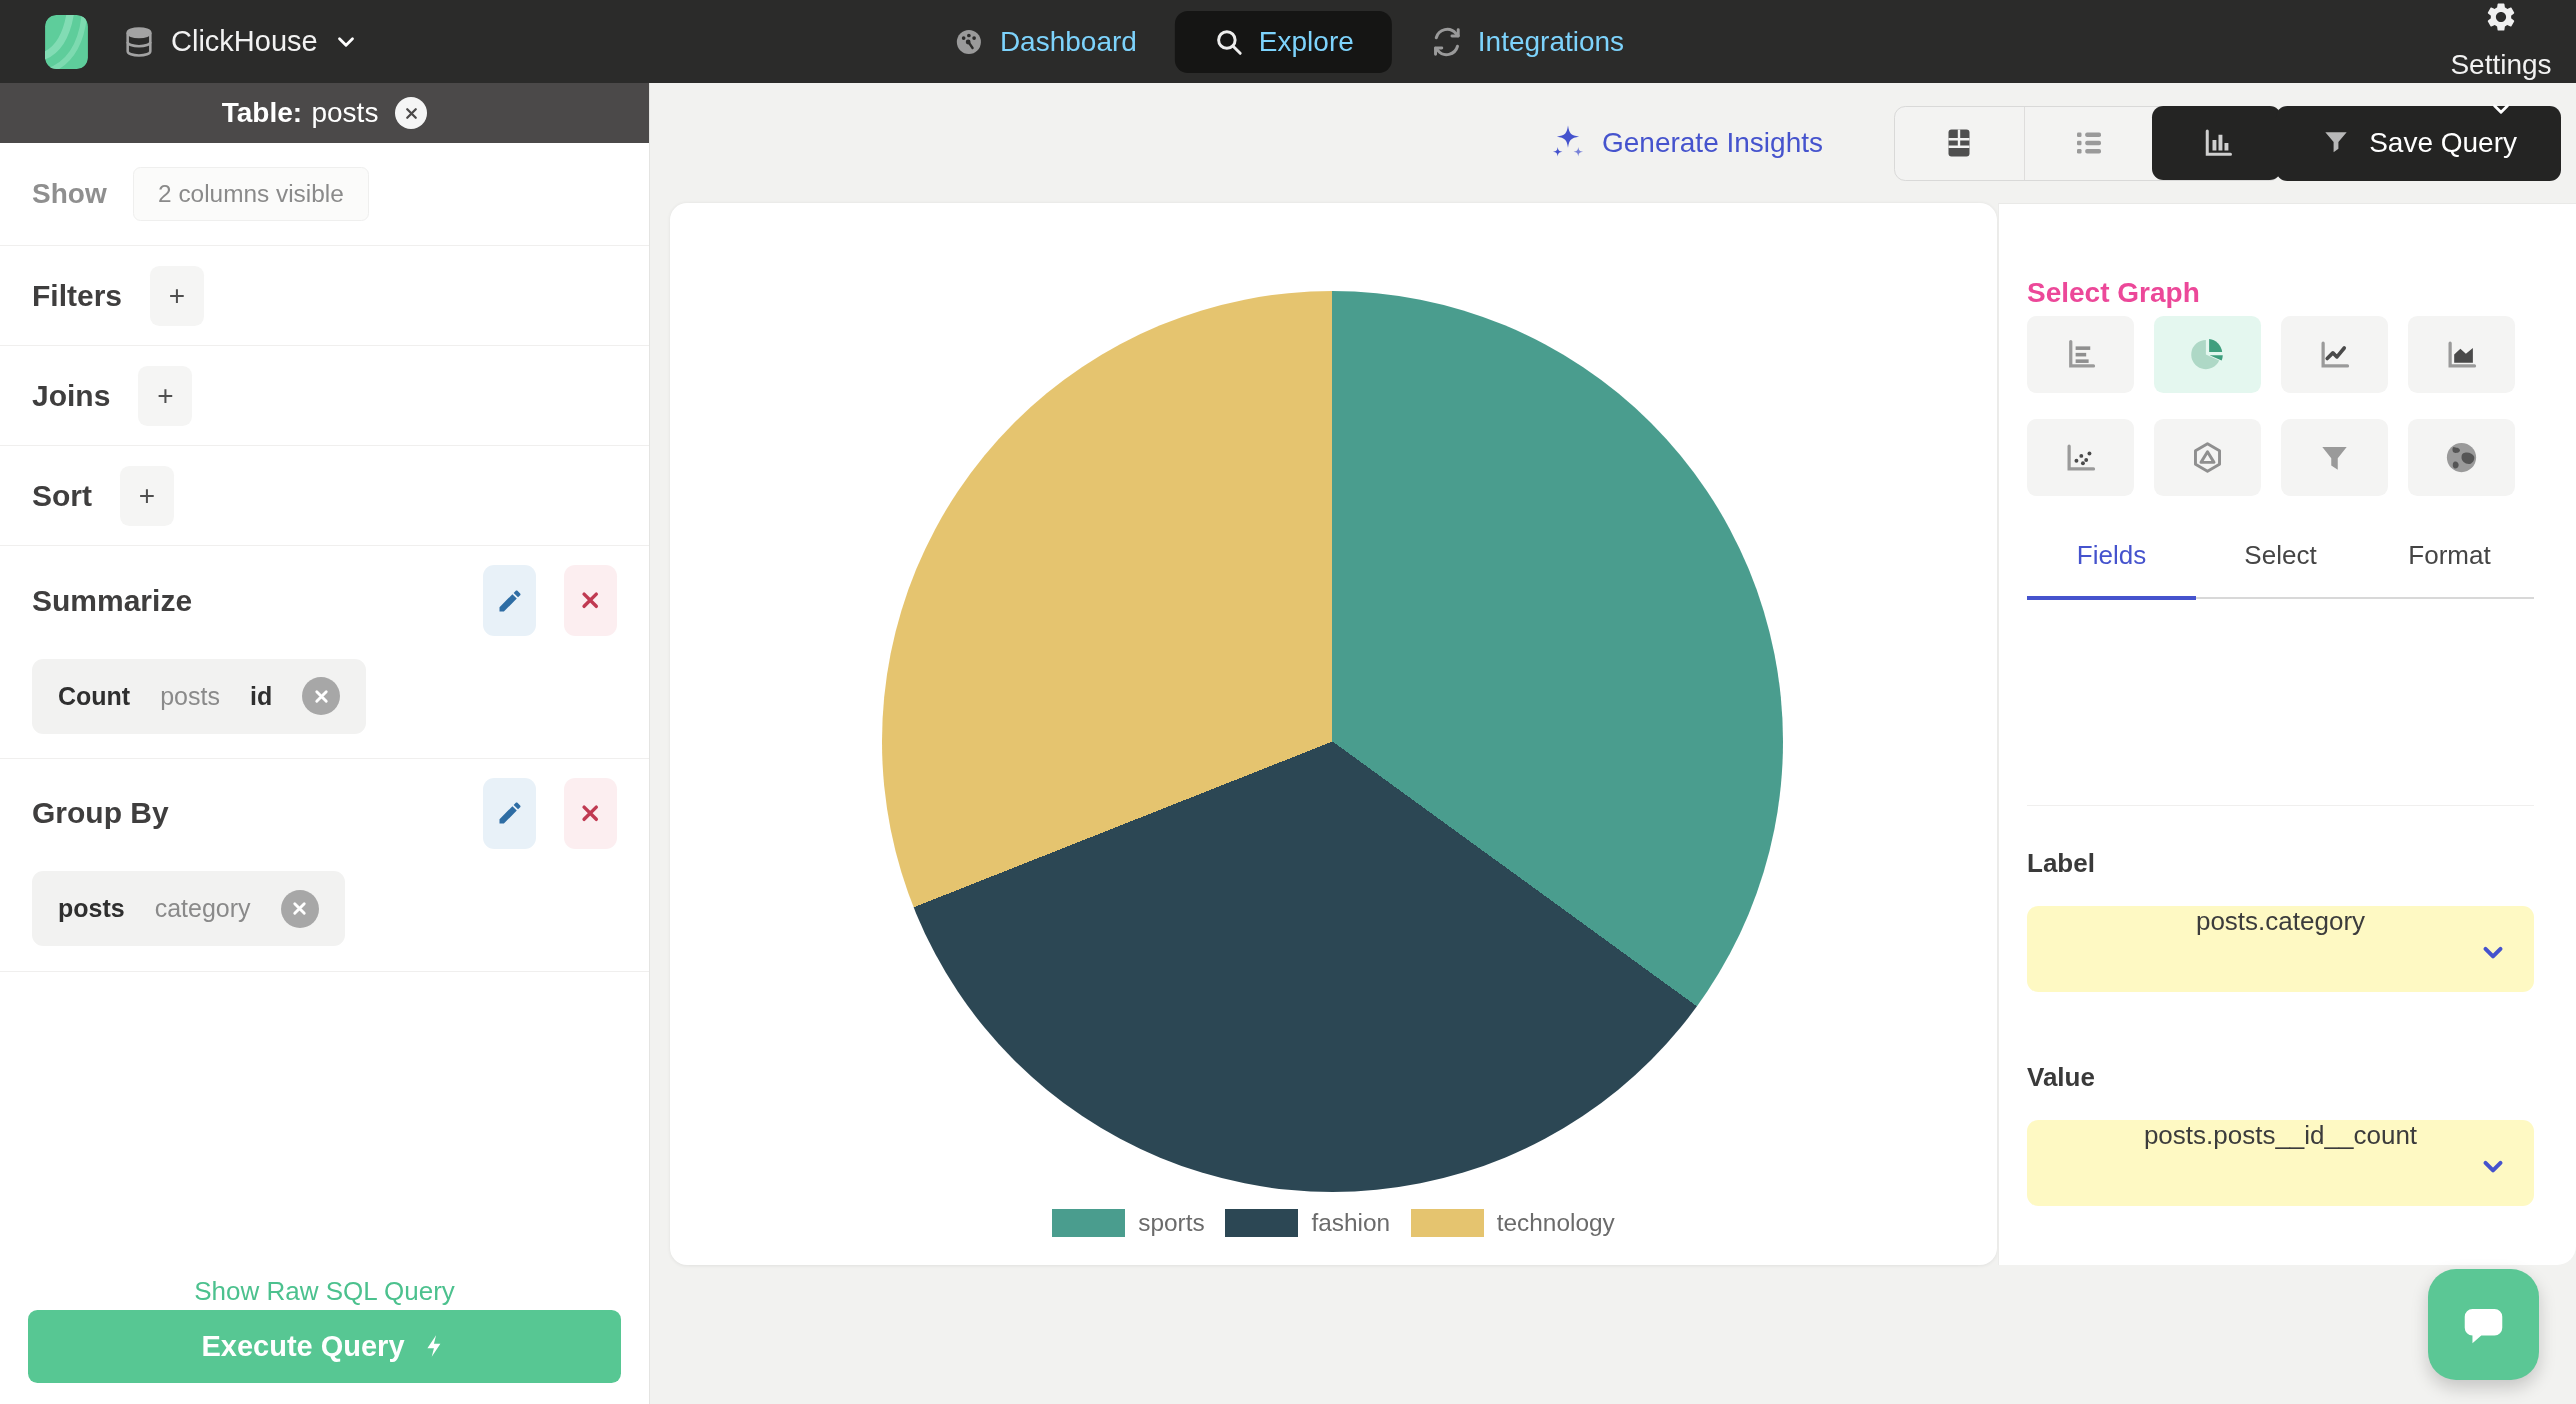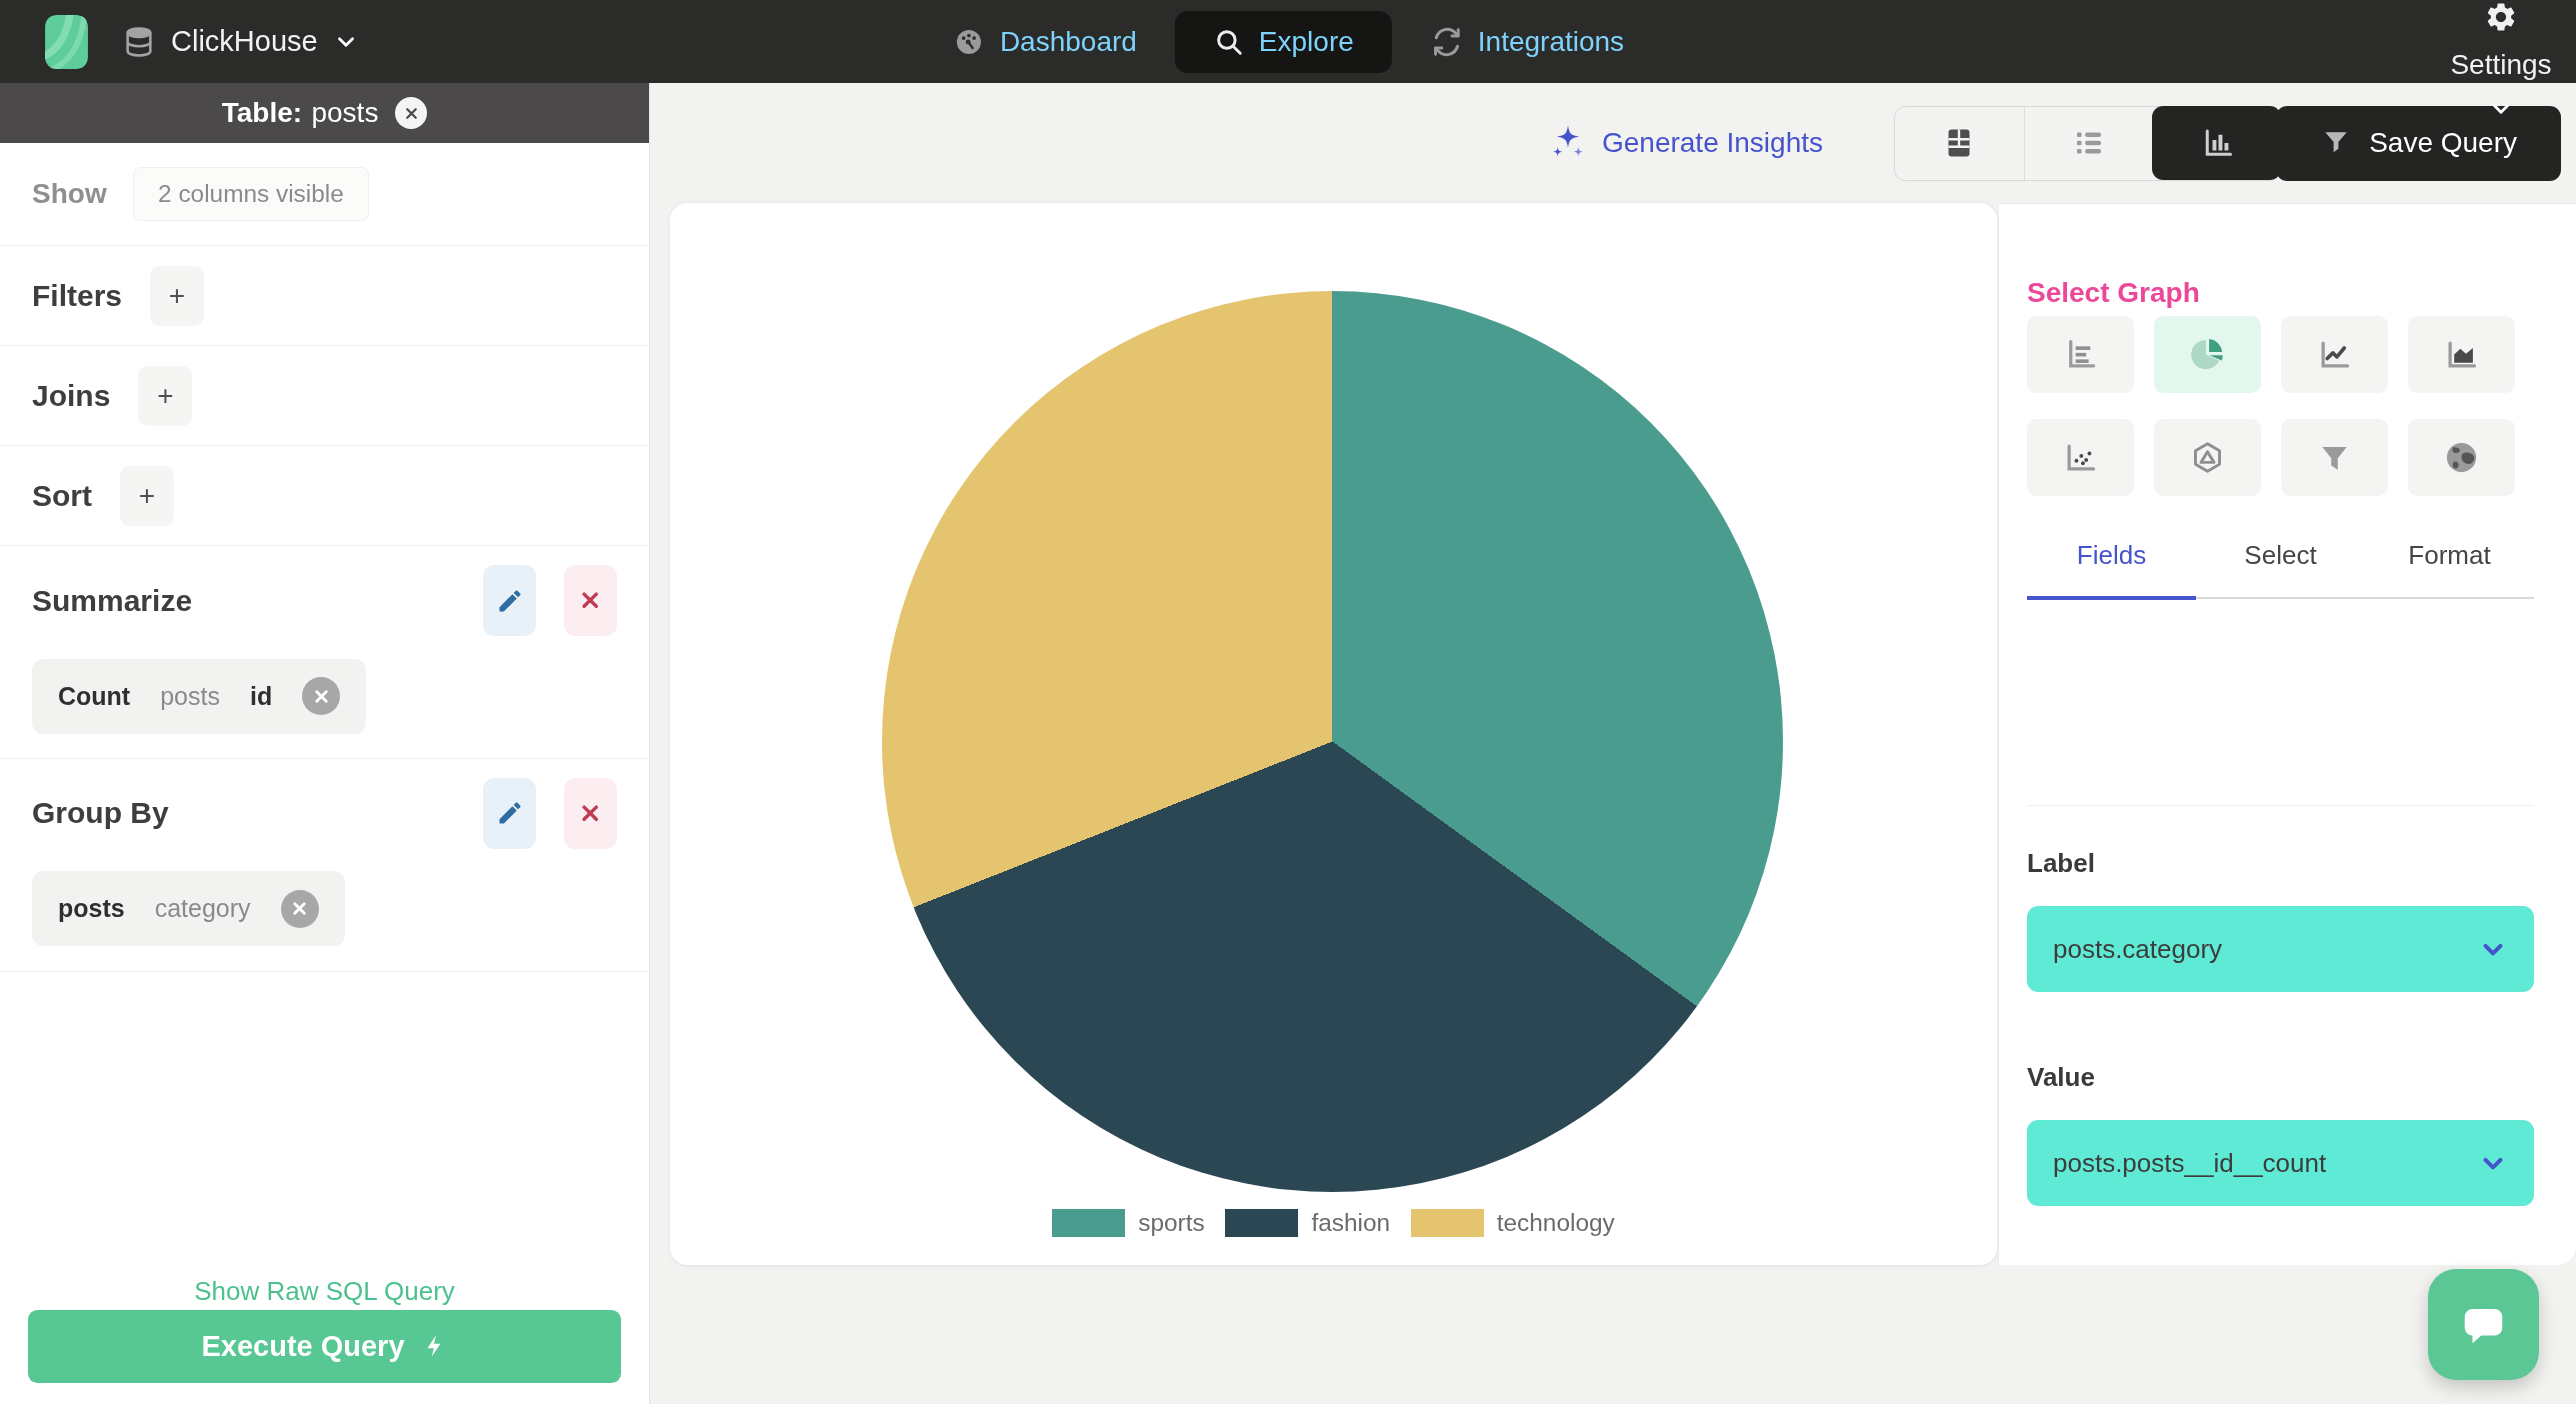--- a/index.html
+++ b/index.html
@@ -135,22 +135,22 @@
   .gp-tabs {
     position:absolute; left:28px; top:330px; width:507px; height:43px;
     display:grid; grid-template-columns:repeat(3,169px);
   }
   .gp-tab { font-size:26px; color:#454545; text-align:center; cursor:pointer; line-height:43px; }
   .gp-tab-active { color:#4553cd; }
   .tab-track { position:absolute; left:28px; top:393px; width:507px; height:1.9px; background:#d8d8d8; }
   .tab-underline { position:absolute; left:28px; top:392px; width:169px; height:3.8px; background:#4553cd; }
   .gp-heading { position:absolute; left:28px; font-size:26px; font-weight:700; color:#3a3a3a; }
   .gp-select {
-    position:absolute; left:28px; width:507px; height:86px; background:#5eead4; border-radius:11.3px;
-    display:flex; align-items:center; padding:0 26px; font-size:26px; color:#3c3c3c; cursor:pointer;
+    position:absolute; left:28px; width:507px; height:86px; background:#fef9c3; border-radius:11.3px;
+    display:flex; align-items:center; padding:0 26px; font-size:26px; color:#3c3c3c; cursor:pointer;flex-direction:column;
   }
   .gp-select .chev { margin-left:auto; }
   .gp-divider { position:absolute; left:28px; top:601px; width:507px; height:0.9px; background:#f0efee; }
 
   
   .chat-btn {
     position:absolute; left:2428px; top:1269px; width:111px; height:111px;
     background:#5bc795; border:none; border-radius:28px; display:flex; align-items:center; justify-content:center;
     box-shadow:0 7.5px 17px rgba(0,0,0,.18); cursor:pointer;
   }

